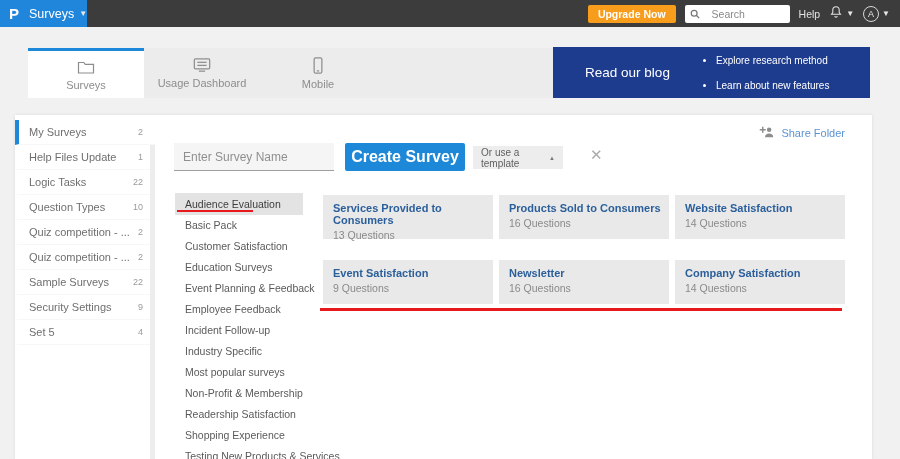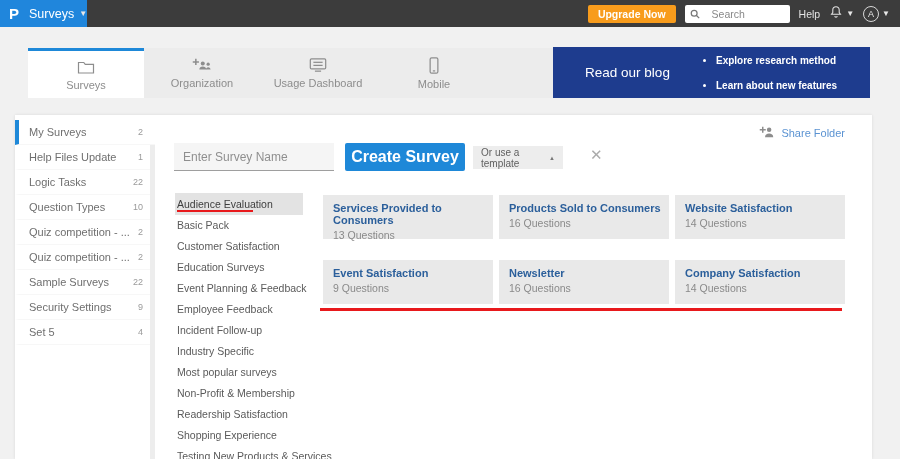--- a/index.html
+++ b/index.html
@@ -26,21 +26,21 @@
   .tabs { position:absolute; left:28px; top:48px; width:525px; height:50px; background:#ececec; display:flex; }
   .tab { width:116px; height:50px; display:flex; flex-direction:column; align-items:center; justify-content:center; gap:4px; cursor:pointer; color:#8d8d8d; }
   .tab.active { background:#fff; border-top:3px solid #1e88d8; padding-top:0; }
   .tab-label { font-size:11px; color:#8d8d8d; }
   .tab-icon svg { display:block; }
 
   
   .banner { position:absolute; left:553px; top:47px; width:317px; height:51px; background:#1e3c8e; display:flex; align-items:center; cursor:pointer; }
   .banner-title { width:47%; text-align:center; color:#fff; font-size:13.5px; }
   .banner-bullets { list-style:disc; color:#fff; font-size:10px; padding-left:14px; }
-  .banner-bullets li { margin:14px 0;font-weight:bold; }
+  .banner-bullets li { margin:14px 0; }
 
   
   .content-card { position:absolute; left:15px; top:115px; width:857px; height:344px; background:#fff; box-shadow:0 0 3px rgba(0,0,0,0.10); }
 
   
   .sidebar { position:absolute; left:0; top:5px; width:140px; }
   .side-item { height:25px; display:flex; align-items:center; justify-content:space-between; padding:0 12px 0 10px; border-left:4px solid transparent; border-bottom:1px solid #f7f7f7; cursor:pointer; }
   .side-item.active { border-left-color:#1e88d8; }
   .side-label { font-size:11px; color:#6f6f6f; white-space:nowrap; overflow:hidden; }
   .side-count { font-size:9px; color:#9a9a9a; }
@@ -53,21 +53,21 @@
   
   .survey-name { position:absolute; left:159px; top:28px; width:160px; height:28px; background:#f5f5f5; border:none; border-bottom:1px solid #9e9e9e; padding:0 9px; font-family:inherit; font-size:12px; color:#444; outline:none; }
   .survey-name::placeholder { color:#8f8f8f; }
   .create-btn { position:absolute; left:330px; top:28px; width:120px; height:28px; background:#1e88d8; color:#fff; border:none; border-radius:2px; font-family:inherit; font-size:16px; font-weight:bold; cursor:pointer; }
   .tpl-dropdown { position:absolute; left:458px; top:31px; width:90px; height:23px; background:#ededed; display:flex; align-items:center; justify-content:space-between; padding:0 8px; font-size:10px; color:#606060; cursor:pointer; }
   .caret-up { font-size:6px; color:#777; }
   .close-x { position:absolute; left:575px; top:32px; font-size:15px; color:#ababab; cursor:pointer; line-height:1; }
 
   
   .categories { position:absolute; left:160px; top:78px; width:128px; list-style:none; }
-  .category { height:21px; line-height:21px; font-size:10.5px; color:#5a5a5a; padding-left:2px; white-space:nowrap; cursor:pointer; }
+  .category { height:21px; line-height:21px; font-size:10.5px; color:#5a5a5a; padding-left:10px; white-space:nowrap; cursor:pointer; }
   .category.active { background:#e3e3e3; height:22px; line-height:22px; color:#3d3d3d; }
 
   
   .cards { position:absolute; left:308px; top:80px; display:grid; grid-template-columns:repeat(3, 170px); column-gap:6px; row-gap:21px; }
   .card { background:#e9e9e9; height:44px; padding:7px 0 0 10px; cursor:pointer; }
   .card-title { font-size:11px; font-weight:bold; color:#2b5f9b; }
   .card-sub { font-size:10.5px; color:#8a8a8a; margin-top:3px; }
 
   
   .red-line { position:absolute; background:#e8191c; }
@@ -119,32 +119,20 @@
     <div class="tab active">
       <span class="tab-icon">
         <svg width="18" height="16" viewBox="0 0 24 20" fill="none" stroke="#8d8d8d" stroke-width="1.6">
             <path d="M2 4h7l2 2.5h11V18H2z"></path>
           </svg>
       </span>
       <span class="tab-label">Surveys</span>
     </div>
     <div class="tab">
       <span class="tab-icon">
-        <svg width="20" height="16" viewBox="0 0 26 20" fill="#8d8d8d">
-            <path d="M1 5h3V2h2v3h3v2H6v3H4V7H1z" stroke="none"></path>
-            <circle cx="14" cy="8" r="2.6"></circle>
-            <path d="M9.5 16c0-2.5 2-4 4.5-4s4.5 1.5 4.5 4z"></path>
-            <circle cx="21" cy="9" r="2.1"></circle>
-            <path d="M18 16c.3-1.8 1.5-3 3-3 1.8 0 3 1.3 3.2 3z"></path>
-          </svg>
-      </span>
-      <span class="tab-label">Organization</span>
-    </div>
-    <div class="tab">
-      <span class="tab-icon">
         <svg width="20" height="16" viewBox="0 0 26 20" fill="none" stroke="#8d8d8d" stroke-width="1.6">
             <rect x="3" y="2" width="20" height="13" rx="1.5"></rect>
             <line x1="7" y1="6.5" x2="19" y2="6.5"></line>
             <line x1="7" y1="10.5" x2="19" y2="10.5"></line>
             <line x1="9" y1="18" x2="17" y2="18"></line>
           </svg>
       </span>
       <span class="tab-label">Usage Dashboard</span>
     </div>
     <div class="tab">

